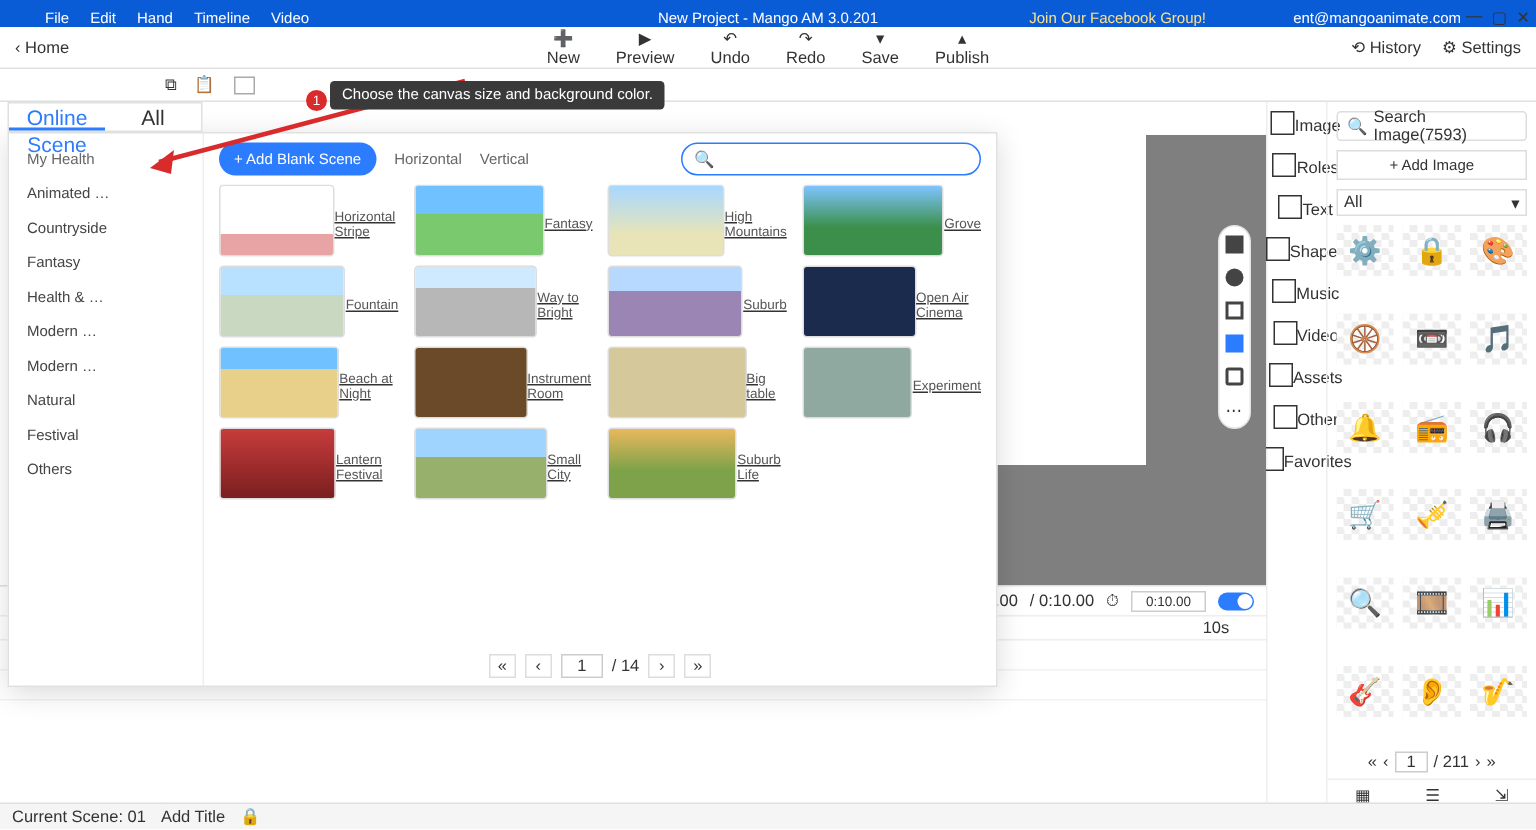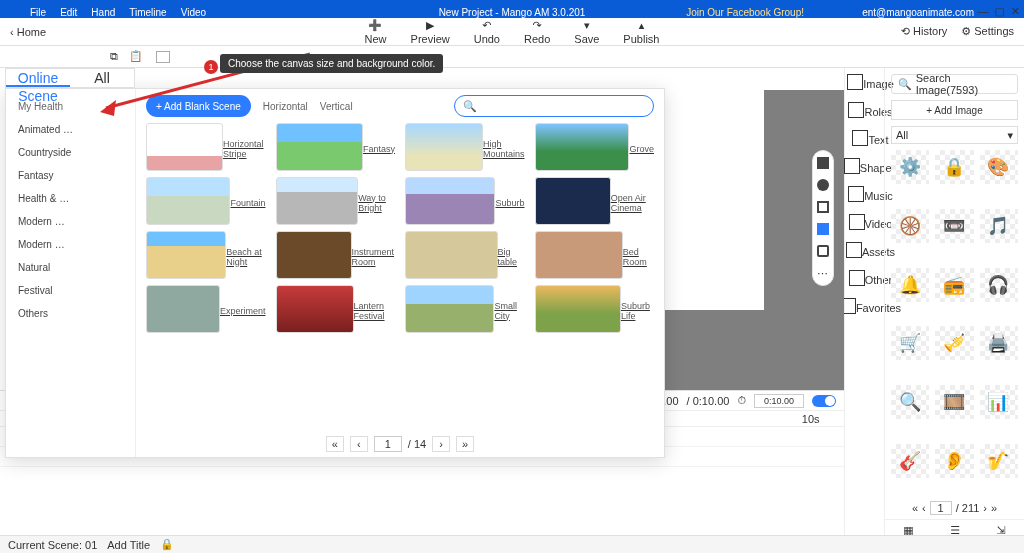--- a/index.html
+++ b/index.html
@@ -246,24 +246,20 @@
             </div>
             <div class="card">
               <div class="thumb t10"></div>
               <span>Instrument Room</span>
             </div>
             <div class="card">
               <div class="thumb t11"></div>
               <span>Big table</span>
             </div>
             <div class="card">
-              <div class="thumb t12"></div>
-              <span>Bed Room</span>
-            </div>
-            <div class="card">
               <div class="thumb t13"></div>
               <span>Experiment</span>
             </div>
             <div class="card">
               <div class="thumb t14"></div>
               <span>Lantern Festival</span>
             </div>
             <div class="card">
               <div class="thumb t15"></div>
               <span>Small City</span>

